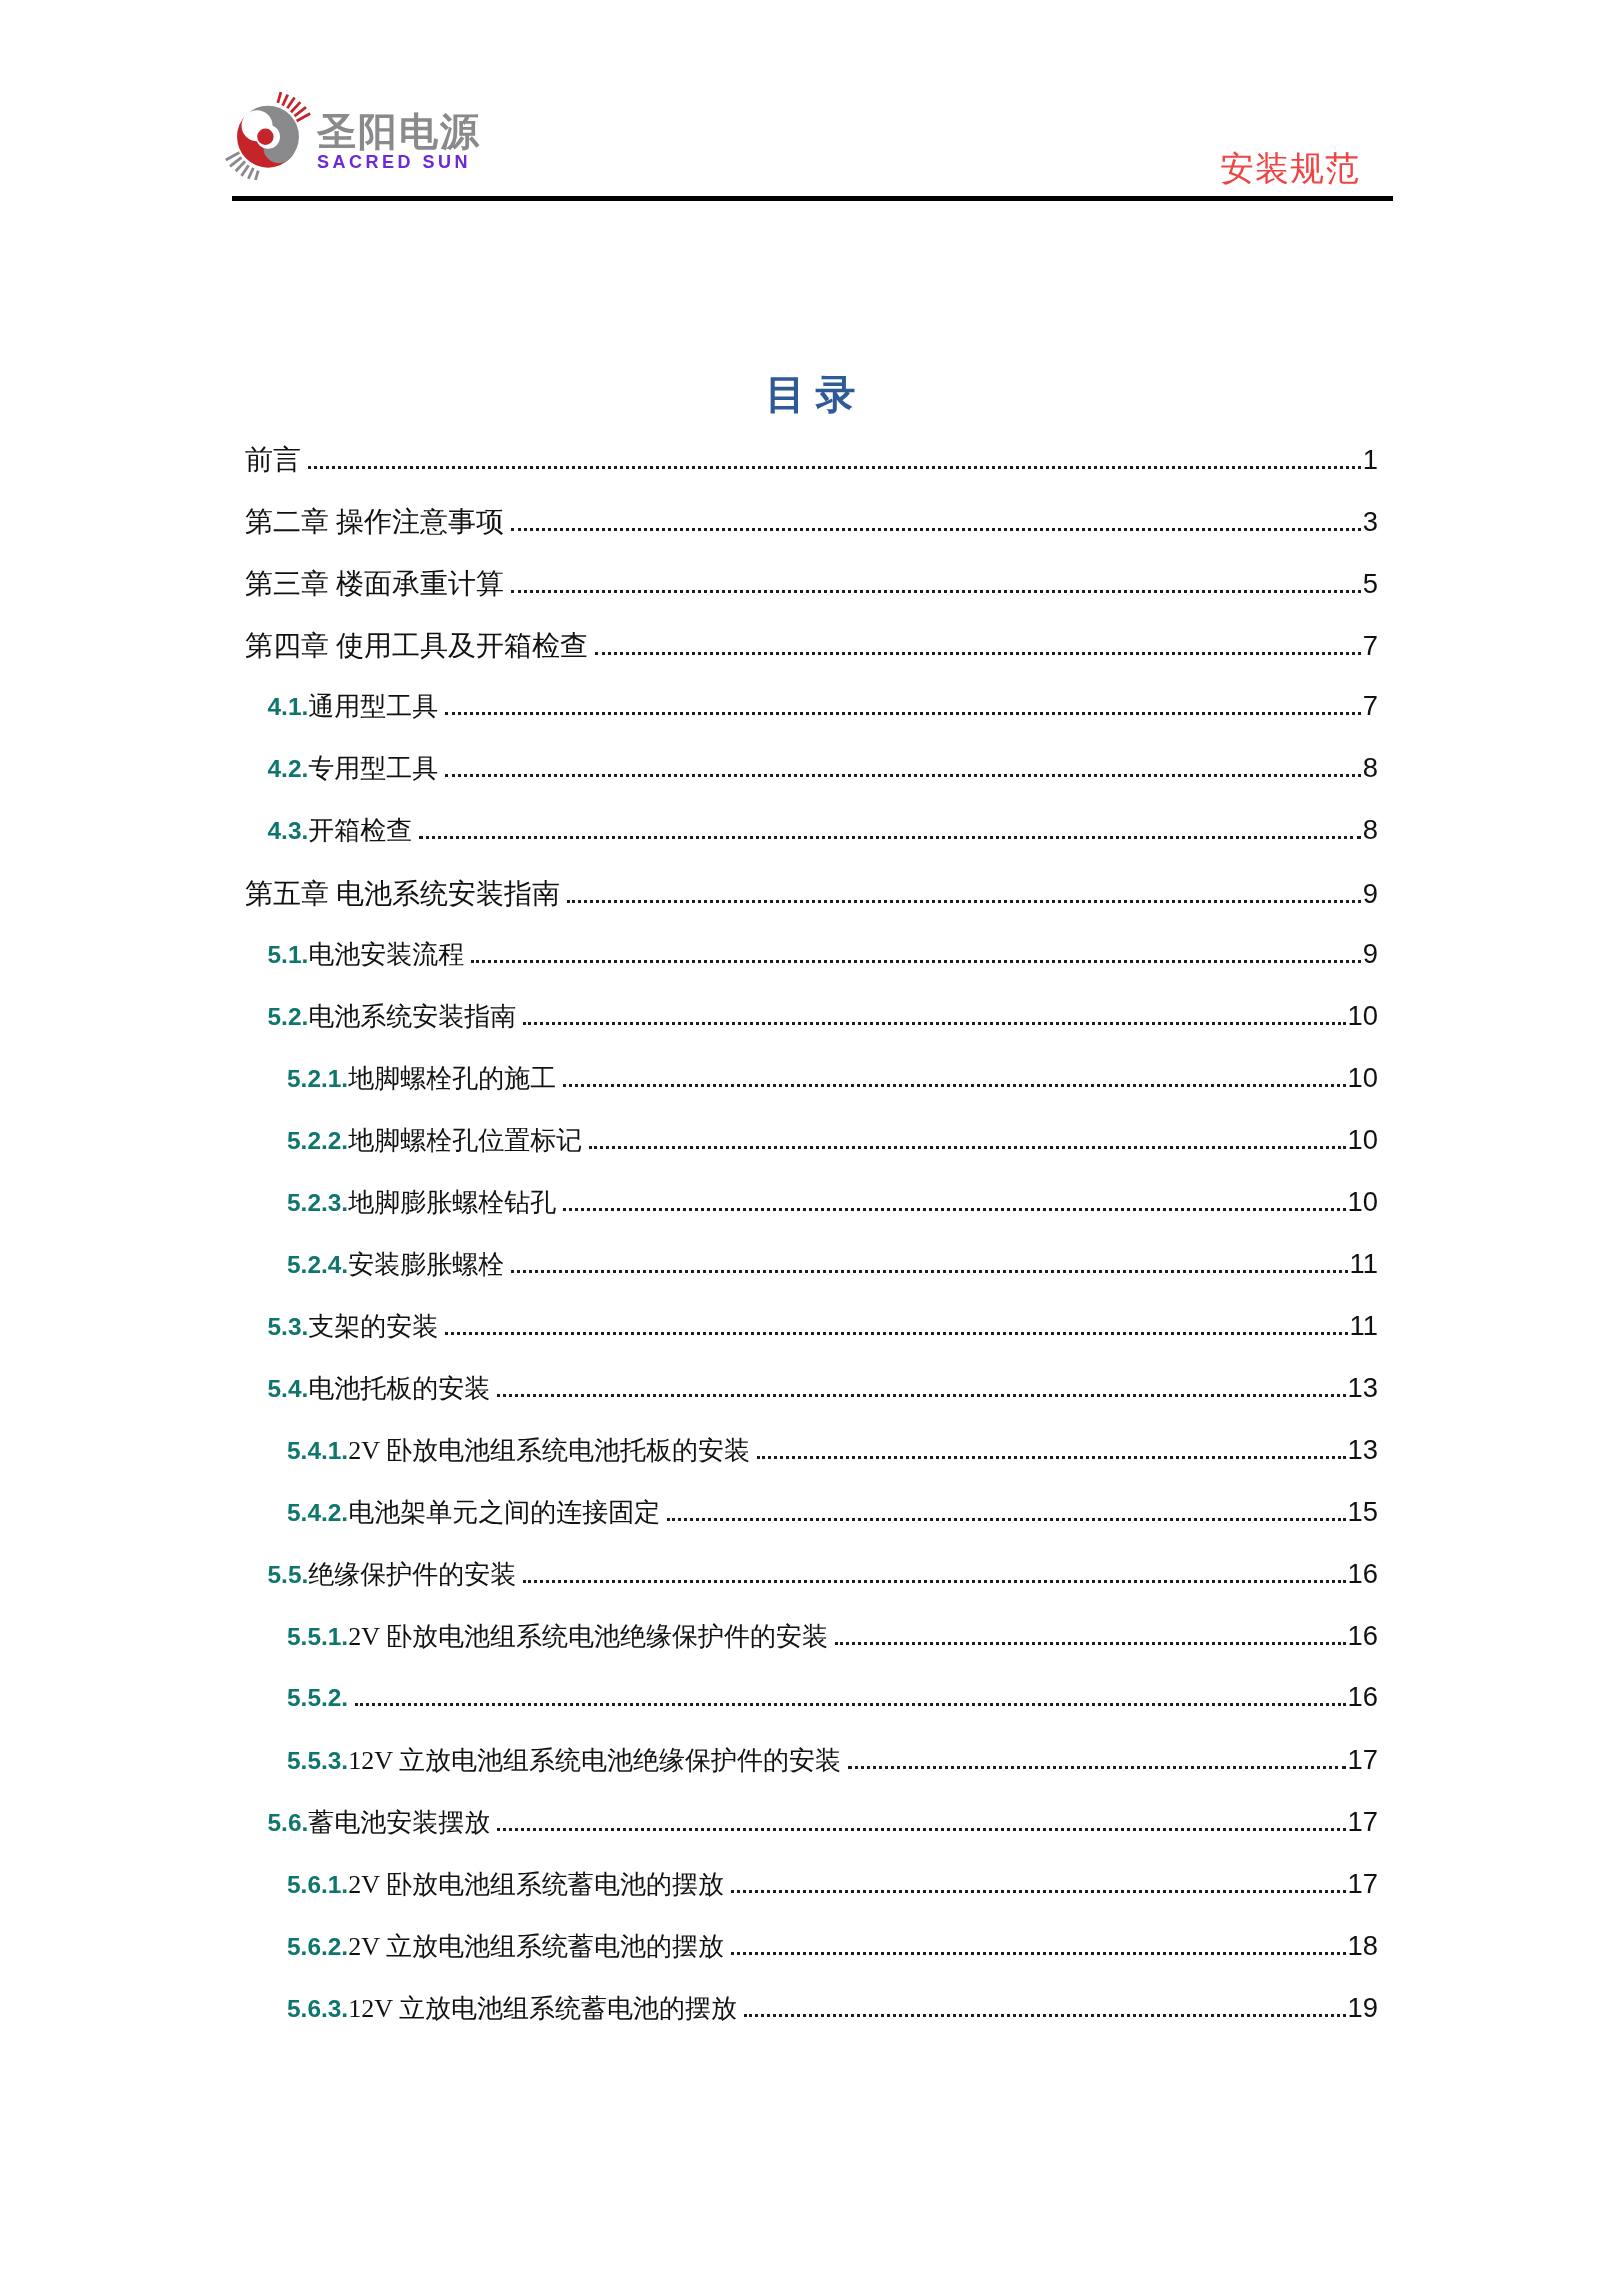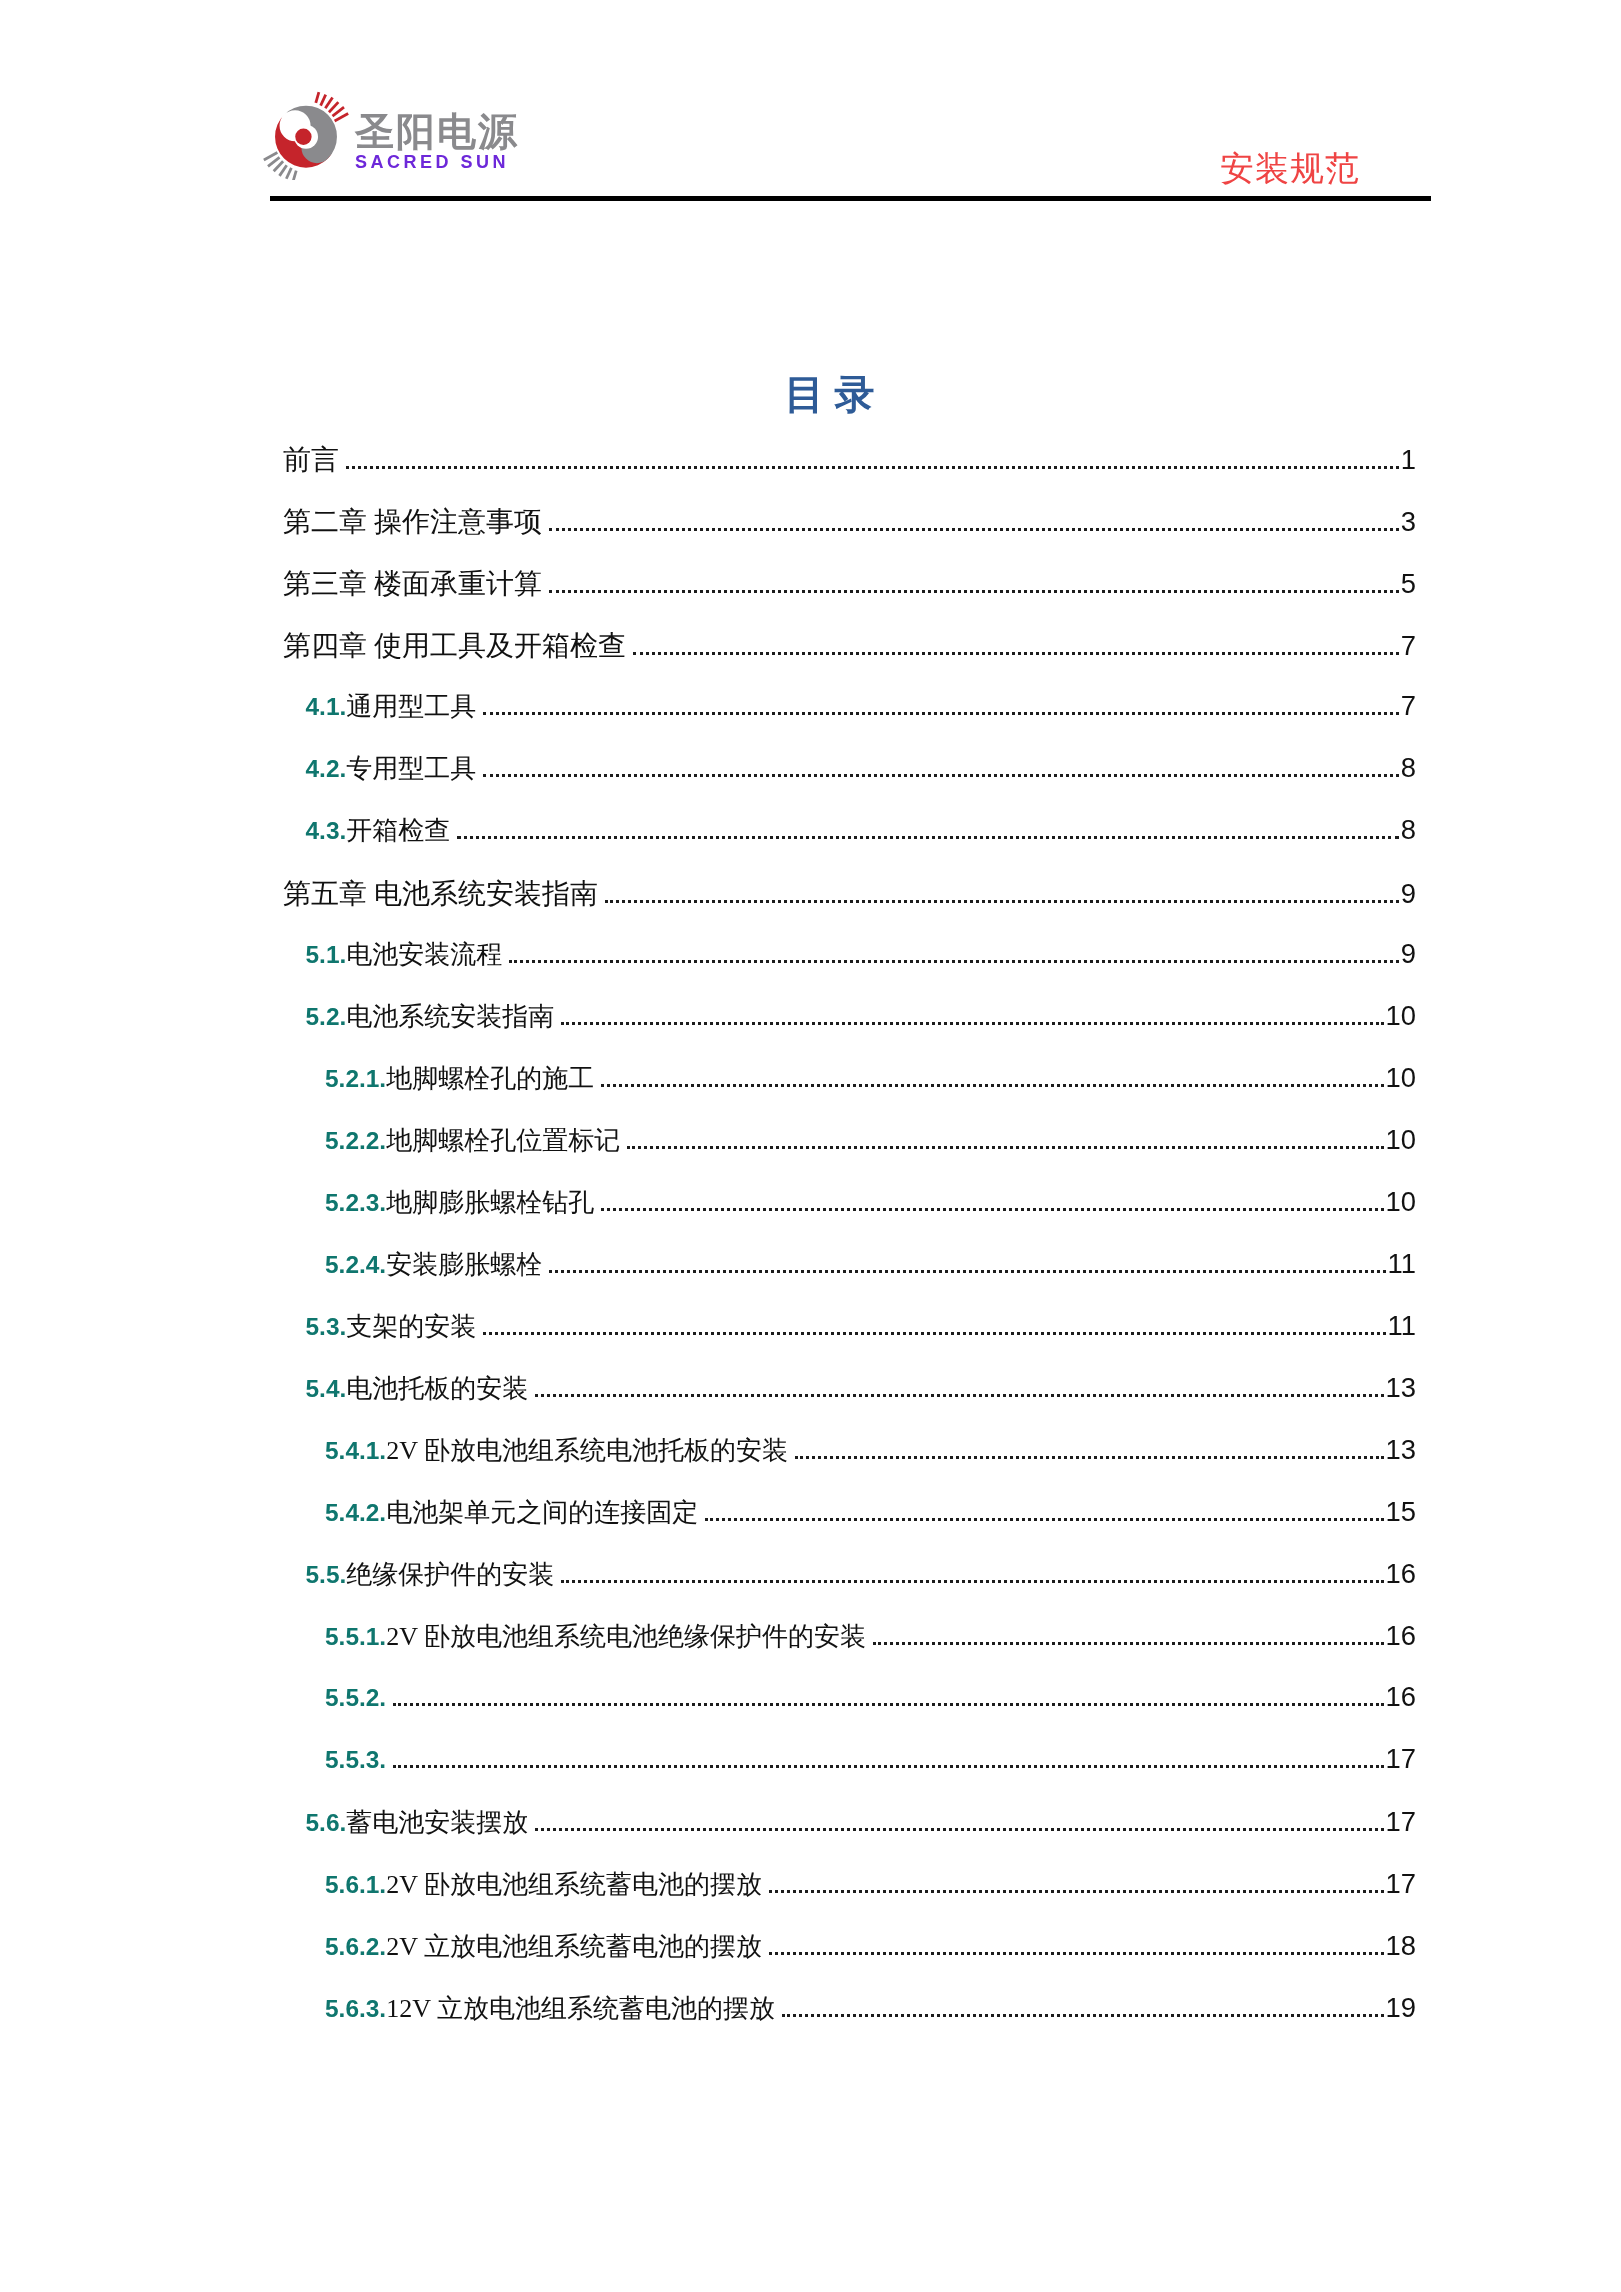--- a/index.html
+++ b/index.html
@@ -4,21 +4,21 @@
 <style>
   html, body { margin: 0; padding: 0; }
   body {
     width: 1621px; height: 2293px;
     background: #ffffff;
     font-family: "Liberation Serif", "DejaVu Serif", serif;
     color: #1a1a1a;
     position: relative;
     overflow: hidden;
   }
-  .page { position: absolute; inset: 0; margin-left: 38px; }
+  .page { position: absolute; inset: 0; }
 
   
   .logo {
     position: absolute; left: 225px; top: 90px;
     display: flex; align-items: flex-start; gap: 5.9px;
     height: 90px;
   }
   .logo-icon { width: 86px; height: 90px; display: block; }
   .logo-textblock { padding-top: 21.6px; }
   .logo-cn {
@@ -239,20 +239,21 @@
     <span class="toc-dots"></span>
     <span class="toc-page">16</span>
   </div>
       <div class="toc-entry level-2">
     <span class="toc-num">5.5.2.</span>
     <span class="toc-dots"></span>
     <span class="toc-page">16</span>
   </div>
       <div class="toc-entry level-2">
     <span class="toc-num">5.5.3.</span>
+    <span class="toc-text"> 12V 立放电池组系统电池绝缘保护件的安装</span>
     <span class="toc-dots"></span>
     <span class="toc-page">17</span>
   </div>
       <div class="toc-entry level-1">
     <span class="toc-num">5.6.</span>
     <span class="toc-text">蓄电池安装摆放</span>
     <span class="toc-dots"></span>
     <span class="toc-page">17</span>
   </div>
       <div class="toc-entry level-2">

